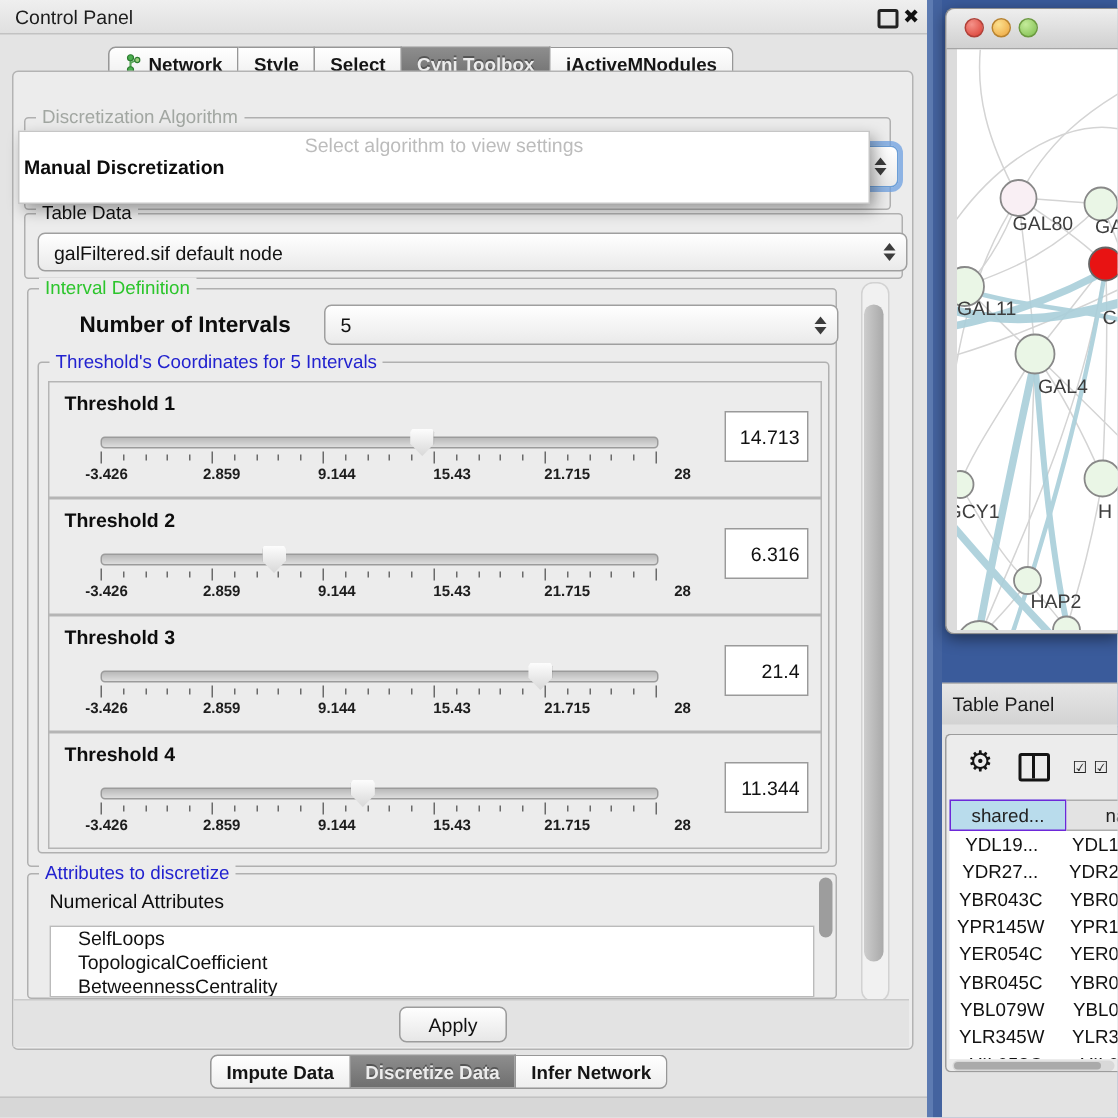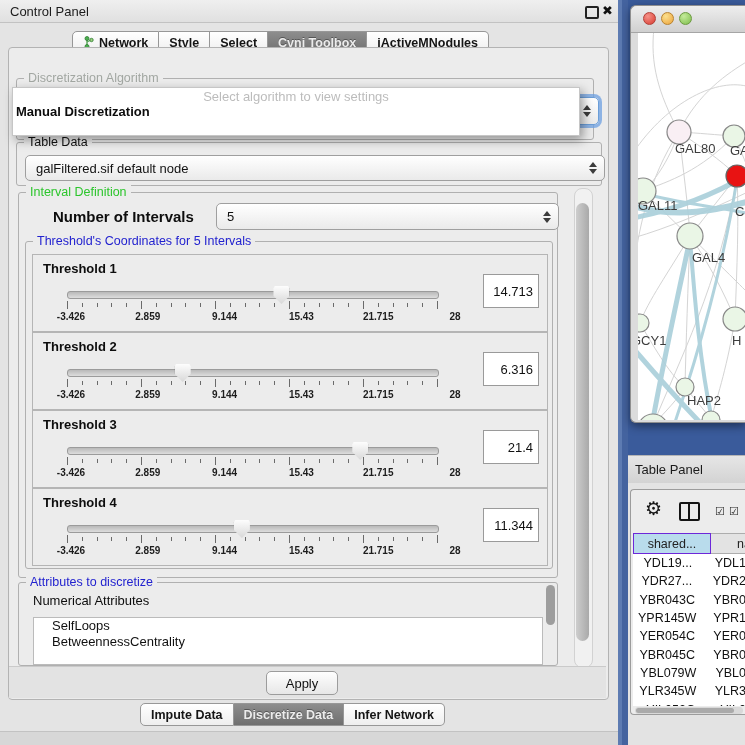--- a/index.html
+++ b/index.html
@@ -377,20 +377,21 @@
         <div class="th-value">11.344</div>
       </div>
     </div>
   </div>
 
   <div class="group" style="left:18px;top:582px;width:538px;height:82px;">
     <span class="group-title t-blue">Attributes to discretize</span>
     <span class="abs" style="left:14px;top:10px;font-size:13px;font-weight:normal;color:#0d0d0d;">Numerical Attributes</span>
     <div id="attr-list">
         <div class="attr-item">SelfLoops</div>
+        <div class="attr-item">TopologicalCoefficient</div>
         <div class="attr-item">BetweennessCentrality</div>
       </div>
     <div id="attr-scroll"></div>
   </div>
 
   <div id="vp-scroll" class="abs"></div>
   <div id="vp-thumb" class="abs"></div>
 
   <div id="apply-strip" class="abs"></div>
   <div id="apply-btn" class="abs">Apply</div>

